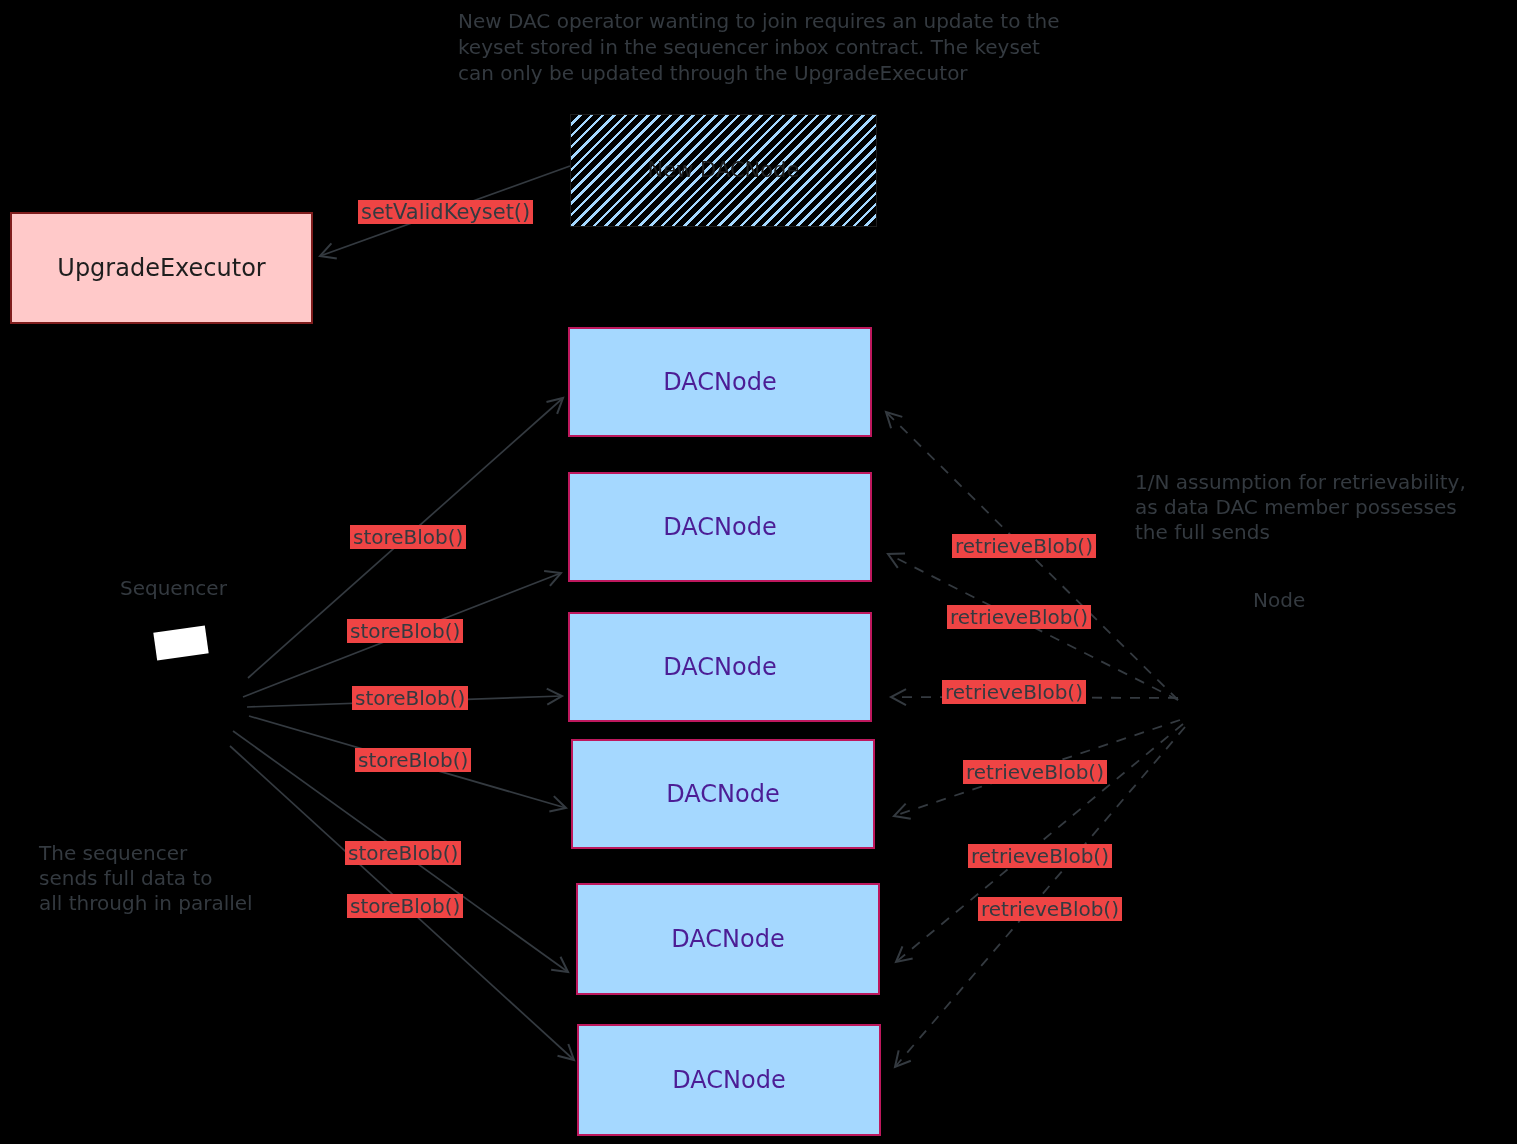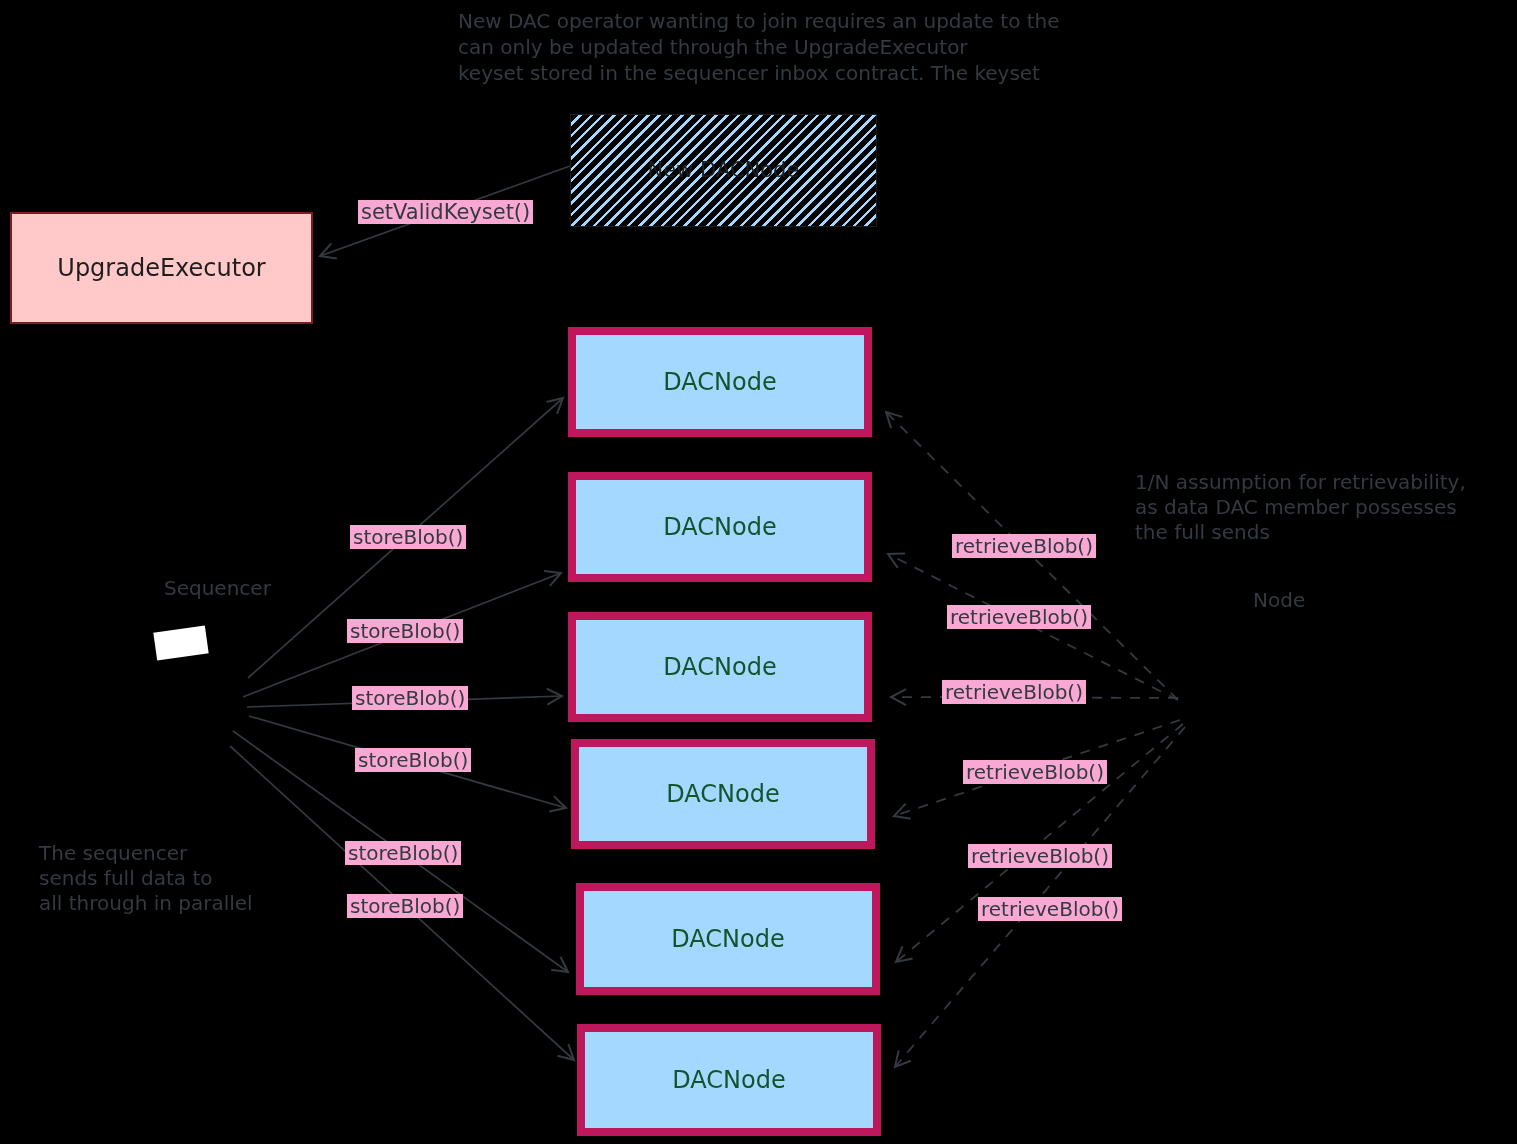--- a/index.html
+++ b/index.html
@@ -15,21 +15,21 @@
     color:#343a40;
     font-size:20px;
     line-height:26px;
     white-space:nowrap;
   }
   .arrow-label{
     position:absolute;
     color:#343a40;
     font-size:20px;
     white-space:nowrap;
-    background:#f9a8d4;
+    background:#ef4444;
     padding:0 3px;
     z-index:3;
   }
   .shape-label{
     position:absolute;
     color:#343a40;
     font-size:20px;
     white-space:nowrap;
     z-index:3;
   }
@@ -39,22 +39,22 @@
     flex-direction:row;
     align-items:center;
     justify-content:center;
     text-align:center;
     z-index:2;
     box-sizing:border-box;
   }
   .dac-node{
     width:304px;height:110px;
     background:#a5d8ff;
-    border:8px solid #be185d;
-    color:#14532d;
+    border:2px solid #be185d;
+    color:#4c1d95;
     font-size:24px;
     line-height:33px;
   }
   .hatched{
     width:307px;height:113px;
     border:1px solid #1e1e1e;
     background:repeating-linear-gradient(135deg,
       rgba(0,0,0,0) 0px, rgba(0,0,0,0) 5.5px,
       #a5d8ff 5.5px, #a5d8ff 8px);
     color:#1e1e1e;
@@ -104,36 +104,36 @@
     <line x1="1178" y1="700" x2="886" y2="412" stroke="#343a40" stroke-width="1.8" stroke-dasharray="10 9" marker-end="url(#ah)"></line>
     <line x1="1178" y1="700" x2="888" y2="554" stroke="#343a40" stroke-width="1.8" stroke-dasharray="10 9" marker-end="url(#ah)"></line>
     <line x1="1178" y1="698" x2="891" y2="697" stroke="#343a40" stroke-width="1.8" stroke-dasharray="10 9" marker-end="url(#ah)"></line>
     <line x1="1180" y1="720" x2="894" y2="816" stroke="#343a40" stroke-width="1.8" stroke-dasharray="10 9" marker-end="url(#ah)"></line>
     <line x1="1183" y1="724" x2="896" y2="962" stroke="#343a40" stroke-width="1.8" stroke-dasharray="10 9" marker-end="url(#ah)"></line>
     <line x1="1185" y1="727" x2="895" y2="1067" stroke="#343a40" stroke-width="1.8" stroke-dasharray="10 9" marker-end="url(#ah)"></line>
   </svg>
 
   <div class="note" style="left:458px;top:8px;">
     <div>New DAC operator wanting to join requires an update to the</div>
+    <div>keyset stored in the sequencer inbox contract. The keyset</div>
     <div>can only be updated through the UpgradeExecutor</div>
-    <div>keyset stored in the sequencer inbox contract. The keyset</div>
   </div>
 
   <div class="box hatched" style="left:570px;top:114px;">
     <div>New DAC</div>
     <div>Node</div>
   </div>
 
   <div class="box executor" style="left:10px;top:212px;">
     <div>UpgradeExecutor</div>
   </div>
 
   <div class="arrow-label" style="left:358px;top:200px;font-size:21px;">setValidKeyset()</div>
 
-  <div class="shape-label" style="left:120px;top:576px;margin-left:44px;">Sequencer</div>
+  <div class="shape-label" style="left:120px;top:576px;">Sequencer</div>
   <div id="sequencer-screen"></div>
 
   <div class="arrow-label" style="left:350px;top:525px;">storeBlob()</div>
   <div class="arrow-label" style="left:347px;top:619px;">storeBlob()</div>
   <div class="arrow-label" style="left:352px;top:686px;">storeBlob()</div>
   <div class="arrow-label" style="left:355px;top:748px;">storeBlob()</div>
   <div class="arrow-label" style="left:345px;top:841px;">storeBlob()</div>
   <div class="arrow-label" style="left:347px;top:894px;">storeBlob()</div>
 
   <div class="arrow-label" style="left:952px;top:534px;">retrieveBlob()</div>

